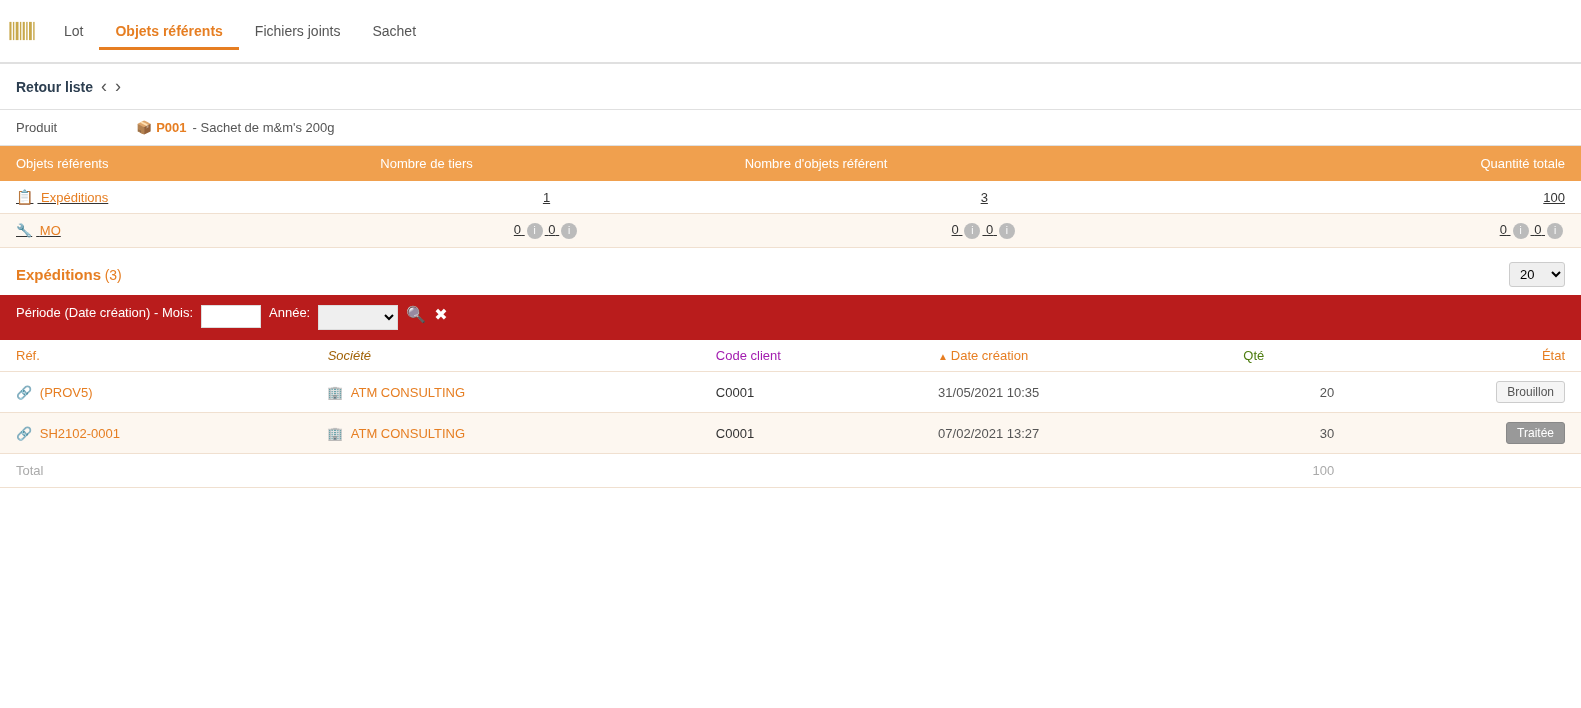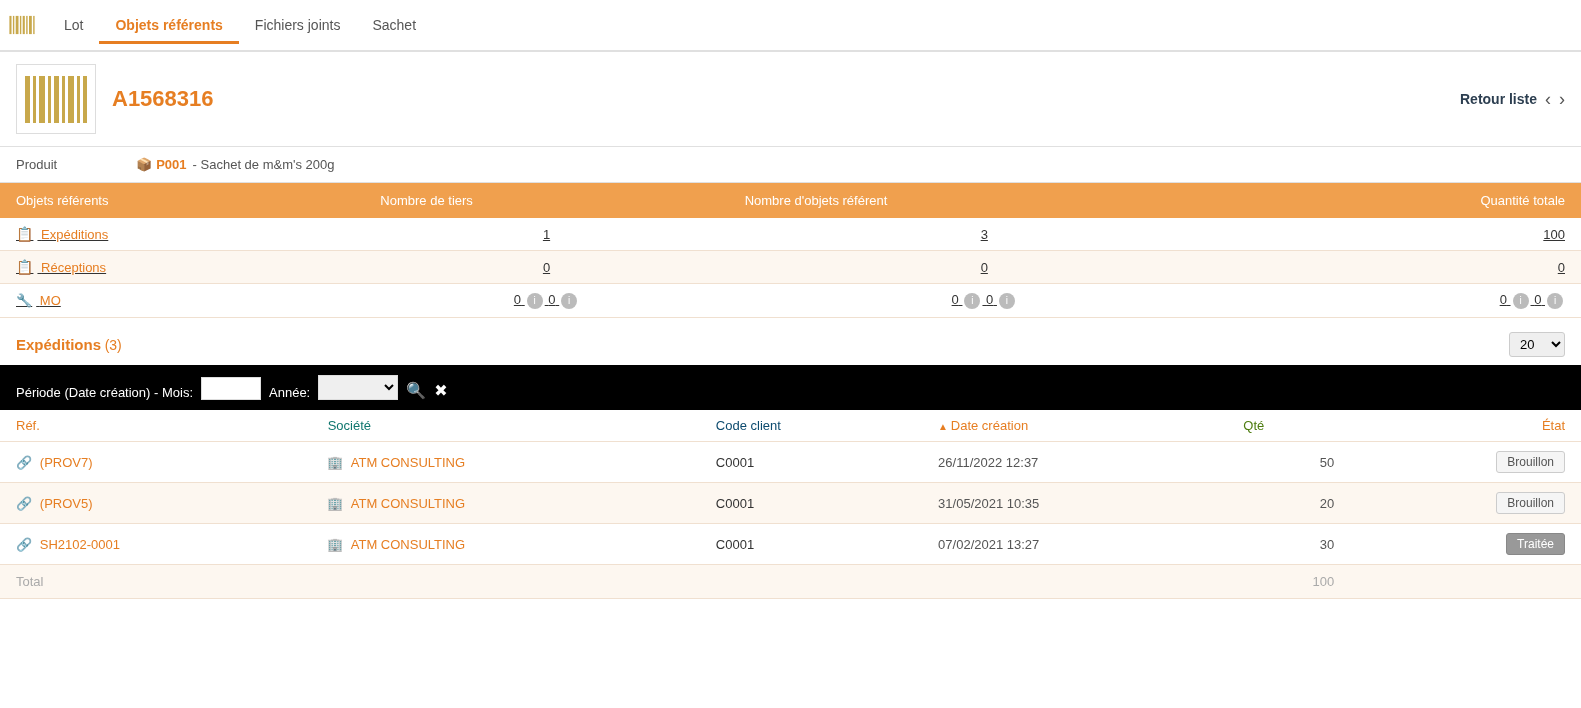--- a/index.html
+++ b/index.html
@@ -1,19 +1,19 @@
 <!DOCTYPE html>
 <html><head>
   <meta charset="utf-8">
   <style>
     * { box-sizing: border-box; margin: 0; padding: 0; }
     body { font-family: Arial, sans-serif; font-size: 13px; color: #333; background: #fff; }
 
     
-    .tabs { display: flex; align-items: center; border-bottom: 2px solid #e0e0e0; padding: 0 8px; height: 52px; }
+    .tabs { display: flex; align-items: center; border-bottom: 2px solid #e0e0e0; padding: 0 8px; height: 64px; }
     .tab-icon { width: 28px; height: 28px; margin-right: 12px; }
     .tab-icon svg { width: 100%; height: 100%; }
     .tab { padding: 8px 16px; cursor: pointer; color: #555; text-decoration: none; font-size: 14px; }
     .tab.active { color: #e67e22; border-bottom: 3px solid #e67e22; font-weight: bold; margin-bottom: -2px; }
 
     
     .header-section { display: flex; align-items: center; justify-content: space-between; padding: 12px 16px; border-bottom: 1px solid #e0e0e0; }
     .header-left { display: flex; align-items: center; gap: 16px; }
     .barcode-box { width: 80px; height: 70px; border: 1px solid #ddd; display: flex; align-items: center; justify-content: center; }
     .record-id { color: #e67e22; font-size: 22px; font-weight: bold; }
@@ -41,21 +41,21 @@
     .obj-icon { color: #4caf50; margin-right: 4px; font-size: 14px; }
     .mo-icon { color: #795548; margin-right: 4px; }
     .info-badge { display: inline-block; width: 16px; height: 16px; border-radius: 50%; background: #bbb; color: #fff; font-size: 10px; text-align: center; line-height: 16px; margin: 0 2px; cursor: pointer; }
 
     
     .expeditions-header { display: flex; align-items: center; justify-content: space-between; padding: 14px 16px 8px; }
     .expeditions-title { color: #e67e22; font-size: 15px; font-weight: bold; }
     .per-page-select { border: 1px solid #ccc; padding: 3px 6px; font-size: 13px; border-radius: 3px; }
 
     
-    .filter-bar { background: #000000; padding: 10px 16px; display: flex; align-items: flex-end; gap: 8px; }
+    .filter-bar { background: #b91c1c; padding: 10px 16px; display: flex; align-items: flex-start; gap: 8px; }
     .filter-label { color: #fff; font-size: 13px; }
     .filter-input { border: 1px solid #ddd; padding: 3px 6px; font-size: 13px; width: 60px; }
     .filter-input-year { border: 1px solid #ddd; padding: 3px 6px; font-size: 13px; width: 80px; }
     .filter-btn { background: none; border: none; cursor: pointer; font-size: 16px; color: #fff; }
 
     
     .data-table { width: 100%; border-collapse: collapse; }
     .data-table thead tr { background: #fff; }
     .data-table thead th { padding: 8px 16px; text-align: left; color: #e67e22; font-weight: normal; font-size: 13px; cursor: pointer; border-bottom: 1px solid #f0e0d0; }
     .data-table thead th.sorted-asc { color: #e67e22; }
@@ -92,36 +92,20 @@
       <rect x="36" y="2" width="2" height="26" fill="#c8a84b"></rect>
     </svg>
   </div>
   <a class="tab">Lot</a>
   <a class="tab active">Objets référents</a>
   <a class="tab">Fichiers joints</a>
   <a class="tab">Sachet</a>
 </div>
 
 <div class="header-section">
-  <div class="header-left">
-    <div class="barcode-box">
-      <svg viewBox="0 0 70 55" fill="none" xmlns="http://www.w3.org/2000/svg" width="70" height="55">
-        <rect x="4" y="4" width="5" height="47" fill="#c8a84b"></rect>
-        <rect x="12" y="4" width="3" height="47" fill="#c8a84b"></rect>
-        <rect x="18" y="4" width="6" height="47" fill="#c8a84b"></rect>
-        <rect x="27" y="4" width="3" height="47" fill="#c8a84b"></rect>
-        <rect x="33" y="4" width="5" height="47" fill="#c8a84b"></rect>
-        <rect x="41" y="4" width="3" height="47" fill="#c8a84b"></rect>
-        <rect x="47" y="4" width="6" height="47" fill="#c8a84b"></rect>
-        <rect x="56" y="4" width="3" height="47" fill="#c8a84b"></rect>
-        <rect x="62" y="4" width="4" height="47" fill="#c8a84b"></rect>
-      </svg>
-    </div>
-    <div class="record-id">A1568316</div>
-  </div>
   <div class="header-right">
     <span class="retour-liste">Retour liste</span>
     <button class="nav-btn">‹</button>
     <button class="nav-btn">›</button>
   </div>
 </div>
 
 <div class="product-row">
   <span class="product-label">Produit</span>
   <span class="product-icon">📦</span>
@@ -140,29 +124,20 @@
   </thead>
   <tbody>
     <tr>
       <td>
         <span class="obj-icon">📋</span>
         <a class="obj-link">Expéditions</a>
       </td>
       <td>1</td>
       <td>3</td>
       <td>100</td>
-    </tr>
-    <tr>
-      <td>
-        <span class="obj-icon">📋</span>
-        <a class="obj-link">Réceptions</a>
-      </td>
-      <td>0</td>
-      <td>0</td>
-      <td>0</td>
     </tr>
     <tr>
       <td>
         <span class="mo-icon">🔧</span>
         <a class="obj-link">MO</a>
       </td>
       <td>
         <span>0</span>
         <span class="info-badge">i</span>
         <span>0</span>
@@ -209,44 +184,28 @@
     <option>2023</option>
   </select>
   <button class="filter-btn">🔍</button>
   <button class="filter-btn">✖</button>
 </div>
 
 <table class="data-table">
   <thead>
     <tr>
       <th style="color:#e67e22;">Réf.</th>
-      <th style="color:#0f766e;">Société</th>
-      <th style="color:#0c4a6e;">Code client</th>
+      <th style="color:#a16207;font-style:italic;">Société</th>
+      <th style="color:#a21caf;">Code client</th>
       <th style="color:#e67e22;" class="sorted-asc">Date création</th>
       <th style="color:#4d7c0f; text-align:left;">Qté</th>
       <th style="color:#e67e22; text-align:right;">État</th>
     </tr>
   </thead>
   <tbody>
-    <tr>
-      <td>
-        <span class="row-icon">🔗</span>
-        <a class="row-link">(PROV7)</a>
-      </td>
-      <td>
-        <span class="company-icon">🏢</span>
-        <a class="row-link">ATM CONSULTING</a>
-      </td>
-      <td>C0001</td>
-      <td>26/11/2022 12:37</td>
-      <td style="text-align:right;">50</td>
-      <td style="text-align:right;">
-        <button class="status-btn">Brouillon</button>
-      </td>
-    </tr>
     <tr>
       <td>
         <span class="row-icon">🔗</span>
         <a class="row-link">(PROV5)</a>
       </td>
       <td>
         <span class="company-icon">🏢</span>
         <a class="row-link">ATM CONSULTING</a>
       </td>
       <td>C0001</td>

